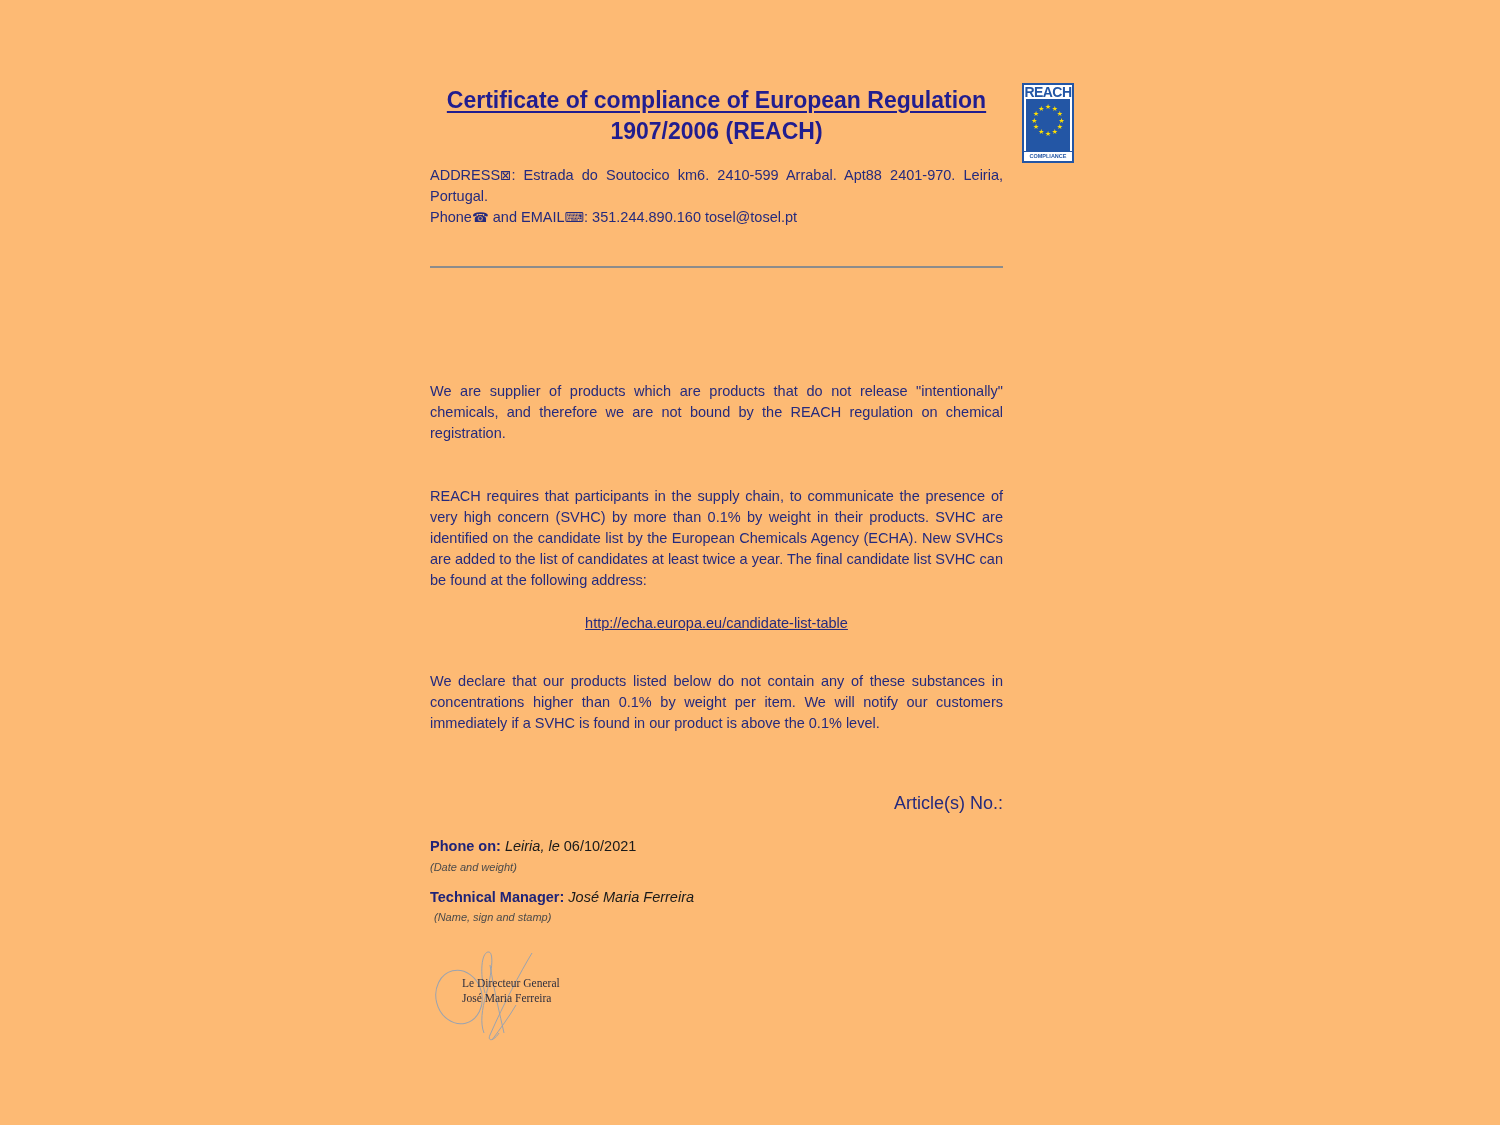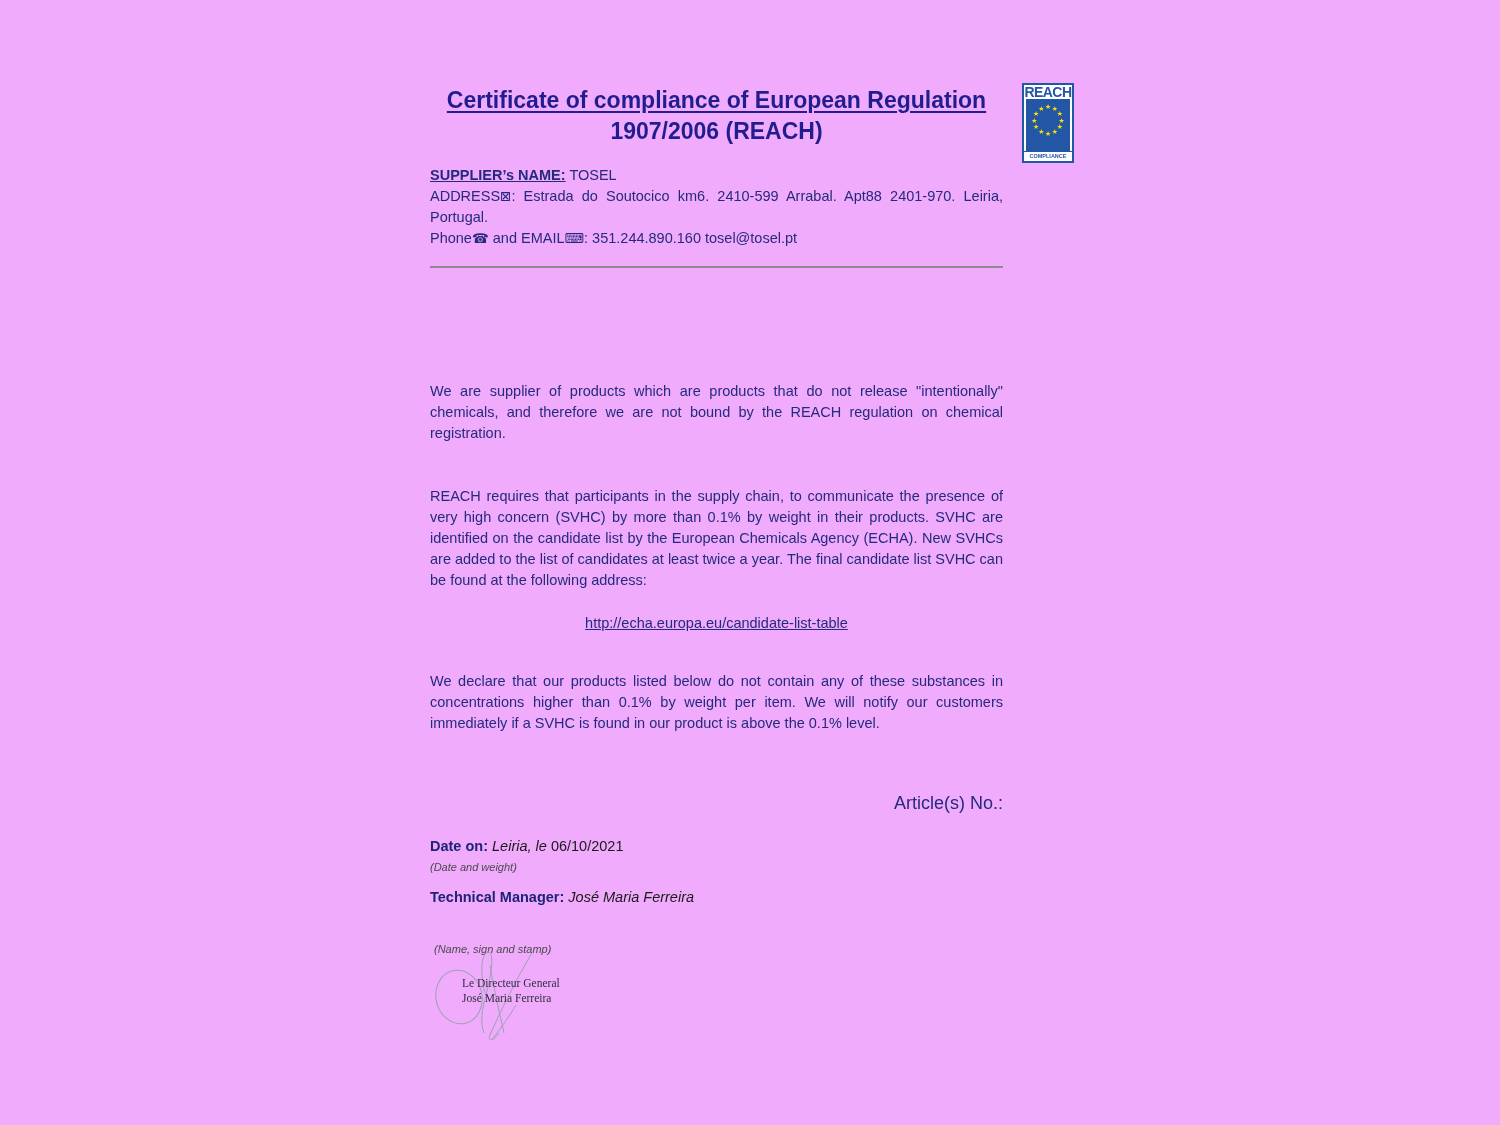--- a/index.html
+++ b/index.html
@@ -3,21 +3,21 @@
 <meta charset="utf-8">
 <style>
   html, body { margin: 0; padding: 0; }
   body {
     width: 1500px; height: 1125px;
     background: #ffffff;
     font-family: "Liberation Sans", sans-serif;
     position: relative;
     overflow: hidden;
   }
-  .page { position: absolute; inset: 0; background: #f0abfc; }
+  .page { position: absolute; inset: 0; background: #fdba74; }
   .col { position: absolute; left: 430px; width: 573px; }
 
   
   .title-block { top: 85px; text-align: center; color: #211d8f; font-weight: bold;
                  font-size: 23px; line-height: 31px; white-space: nowrap; }
   .title-line1 { text-decoration: underline; text-underline-offset: 3px; }
 
   
   .reach-logo { position: absolute; left: 1022px; top: 83px; width: 52px; height: 80px;
                 border: 2px solid #2356a5; box-sizing: border-box; background: #fff;
@@ -44,21 +44,21 @@
   .articles { top: 793px; color: #252a7d; font-size: 18px; text-align: right; }
 
   
   .made-on { top: 838px; font-size: 14.5px; }
   .tech-mgr { top: 889px; font-size: 14.5px; }
   .f-label { color: #1f2377; font-weight: bold; }
   .f-italic { color: #1a1a1a; font-style: italic; }
   .f-plain  { color: #1a1a1a; }
   .note { font-size: 11px; font-style: italic; color: #4a4a4a; }
   .note-date { top: 861px; }
-  .note-sign { top: 911px; padding-left: 4px; margin-top: 32px; }
+  .note-sign { top: 911px; padding-left: 4px; }
 
   
   .signature { position: absolute; left: 432px; top: 945px; width: 115px; height: 105px; }
   .signature svg { position: absolute; inset: 0; }
   .sig-text { position: absolute; left: 30px; top: 31px;
               font-family: "Liberation Serif", serif; font-size: 11.5px; line-height: 15px;
               color: #2e2e3e; white-space: nowrap; }
 </style>
 </head>
 <body>
@@ -88,24 +88,20 @@
           <text x="9.7" y="16">★</text>
           <text x="14.5" y="11.2">★</text>
         </g>
       </svg>
     </div>
     <div class="logo-bottom">COMPLIANCE</div>
   </div>
 
   <div class="col supplier">
     <div>
-      <span class="lbl">SUPPLIER’s NAME:</span>
-      <span>TOSEL</span>
-    </div>
-    <div>
       <span>ADDRESS</span><span class="icon-glyph">⊠</span><span>:</span>
       <span>Estrada do Soutocico km6. 2410-599 Arrabal. Apt88 2401-970. Leiria, Portugal.</span>
     </div>
     <div>
       <span>Phone</span><span class="icon-glyph">☎</span><span> and EMAIL</span><span class="icon-glyph">⌨</span><span>:</span>
       <span>351.244.890.160 tosel@tosel.pt</span>
     </div>
   </div>
 
   <div class="col rule"></div>
@@ -115,21 +111,21 @@
 
   <div class="col link-line">
     <a>http://echa.europa.eu/candidate-list-table</a>
   </div>
 
   <div class="col para p4">We declare that our products listed below do not contain any of these substances in concentrations higher than 0.1% by weight per item. We will notify our customers immediately if a SVHC is found in our product is above the 0.1% level.</div>
 
   <div class="col articles">Article(s) No.:</div>
 
   <div class="col made-on">
-    <span class="f-label">Date on:</span>
+    <span class="f-label">Phone on:</span>
     <span class="f-italic">Leiria, le</span>
     <span class="f-plain">06/10/2021</span>
   </div>
   <div class="col note note-date">(Date and weight)</div>
 
   <div class="col tech-mgr">
     <span class="f-label">Technical Manager:</span>
     <span class="f-italic">José Maria Ferreira</span>
   </div>
   <div class="col note note-sign">(Name, sign and stamp)</div>

